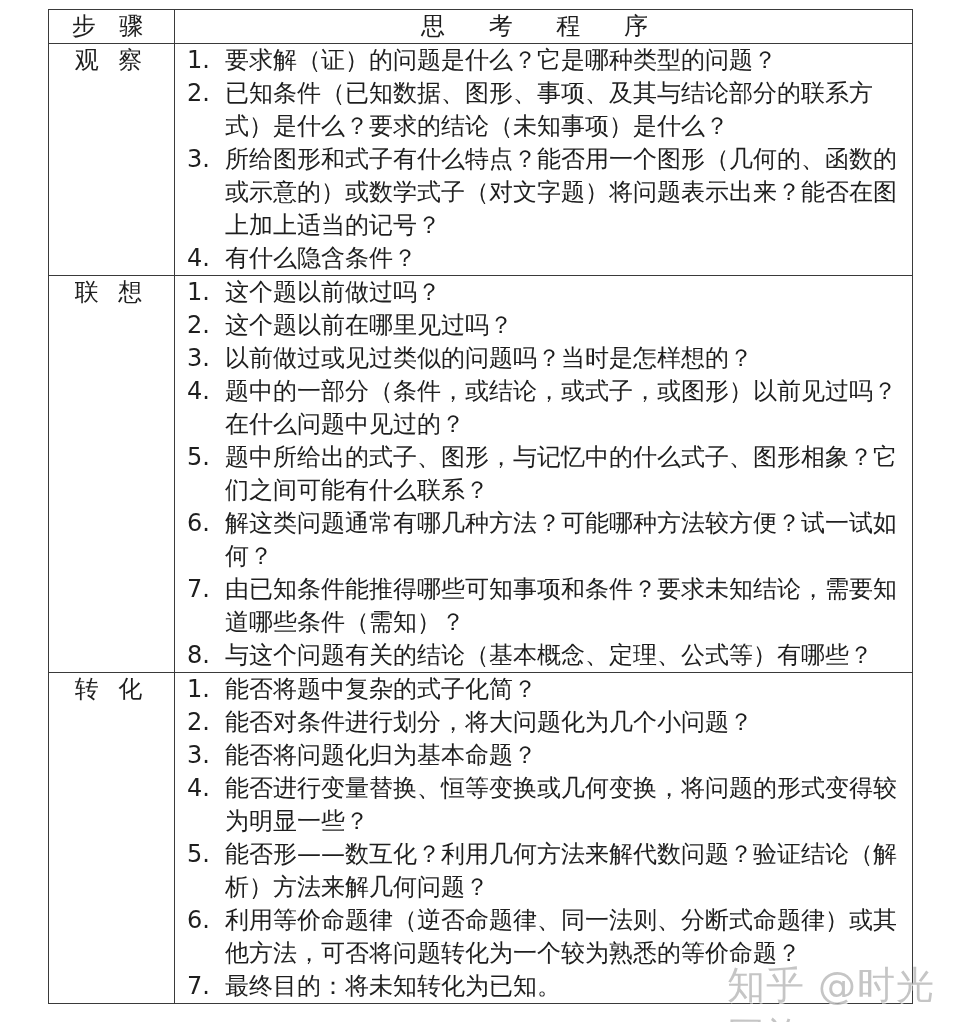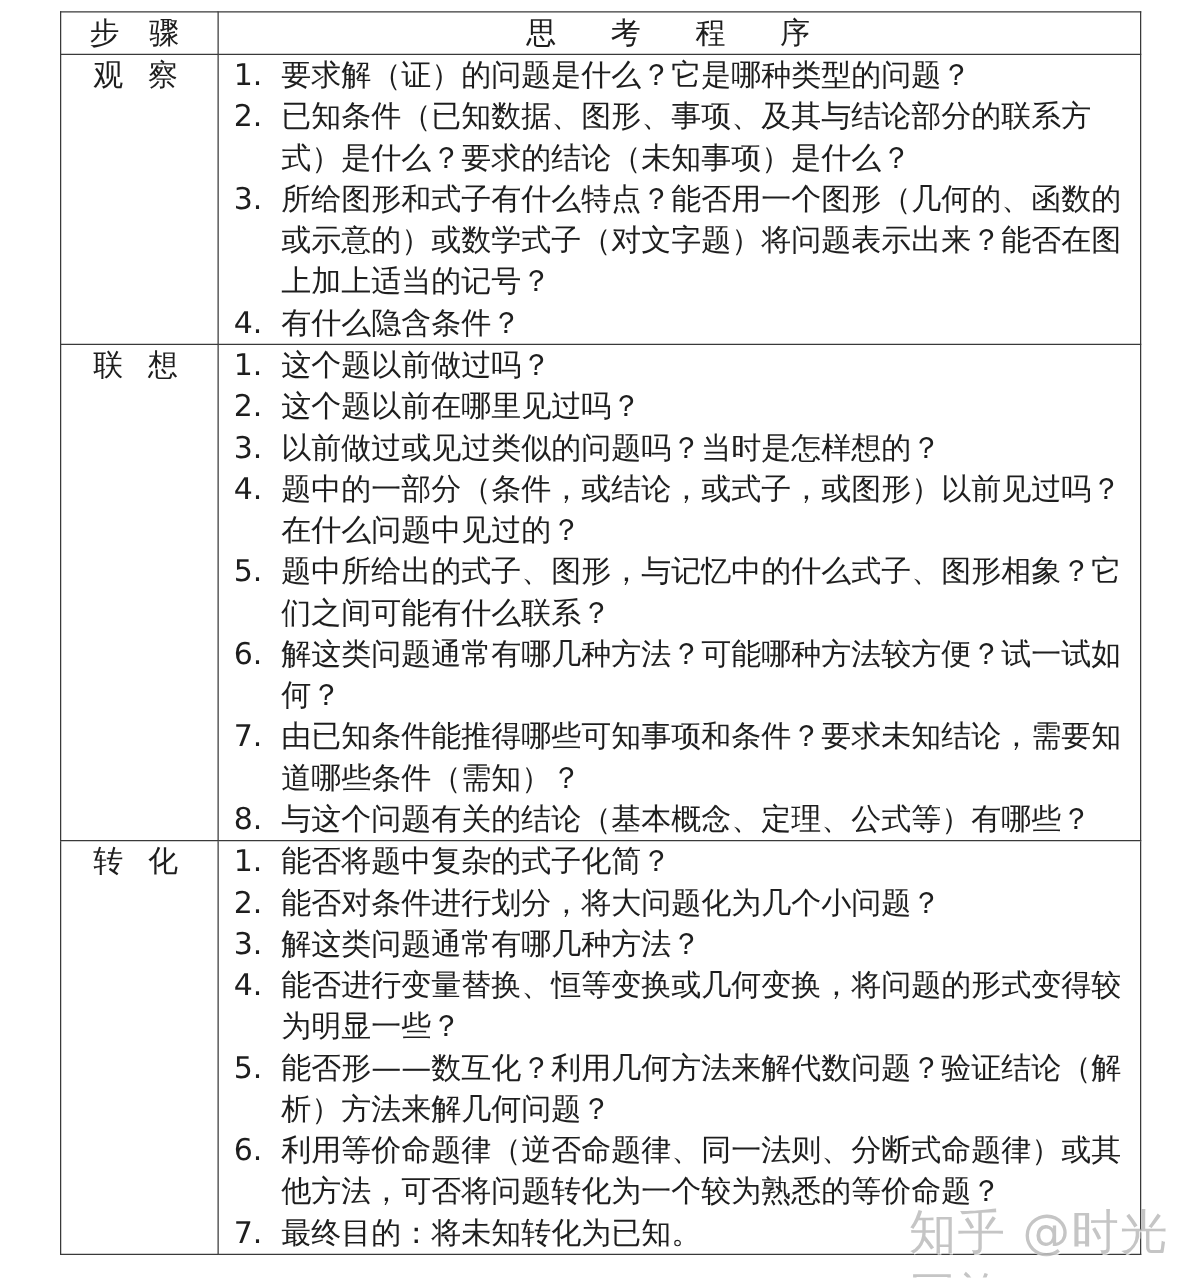--- a/index.html
+++ b/index.html
@@ -103,21 +103,21 @@
           <div class="item">
             <span class="num">1.</span>
             <span class="txt">能否将题中复杂的式子化简？</span>
           </div>
           <div class="item">
             <span class="num">2.</span>
             <span class="txt">能否对条件进行划分，将大问题化为几个小问题？</span>
           </div>
           <div class="item">
             <span class="num">3.</span>
-            <span class="txt">解这类问题通常有哪几种方法？</span>
+            <span class="txt">能否将问题化归为基本命题？</span>
           </div>
           <div class="item">
             <span class="num">4.</span>
             <span class="txt">能否进行变量替换、恒等变换或几何变换，将问题的形式变得较为明显一些？</span>
           </div>
           <div class="item">
             <span class="num">5.</span>
             <span class="txt">能否形——数互化？利用几何方法来解代数问题？验证结论（解析）方法来解几何问题？</span>
           </div>
           <div class="item">

